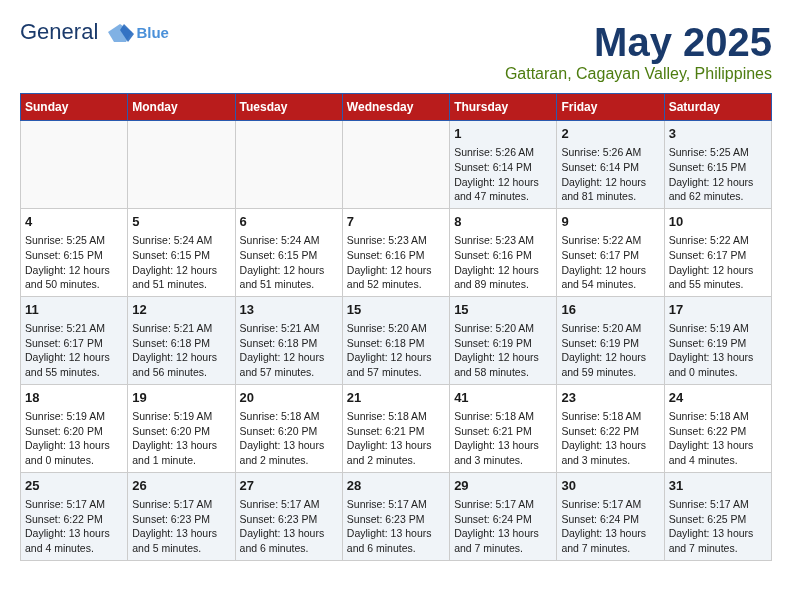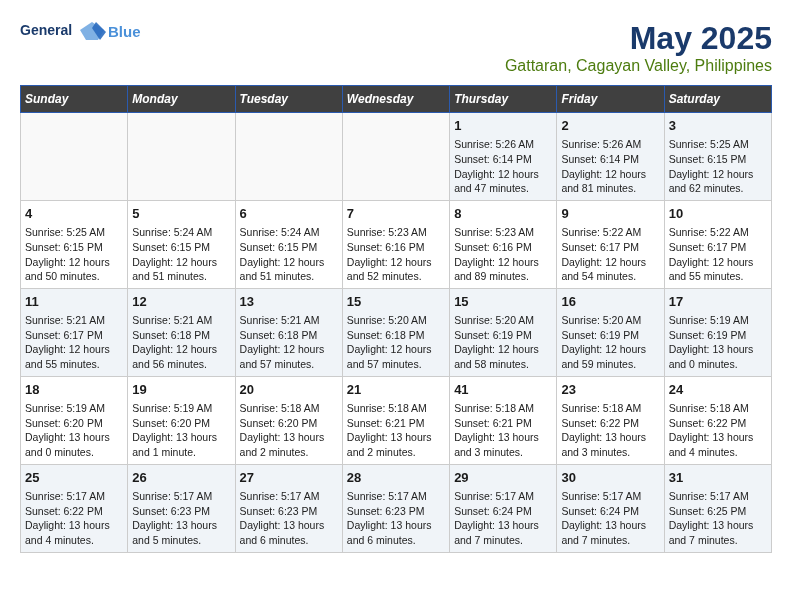--- a/index.html
+++ b/index.html
@@ -17,37 +17,36 @@
       margin-bottom: 10px;
     }
     .logo {
       display: flex;
       align-items: center;
     }
     .title-area {
       text-align: right;
     }
     .main-title {
-      font-size: 32px;
+      font-size: 40px;
       font-weight: bold;
       color: #1a3a6b;
     }
     .subtitle {
       font-size: 16px;
       color: #4d7c0f;
     }
     table {
       width: 100%;
       border-collapse: collapse;
       font-size: 11px;
     }
     thead tr {
-      background-color: #404040;
+      background-color: #b91c1c;
       color: white;
-      font-style: italic;
     }
     thead th {
       padding: 6px 4px;
       text-align: left;
       font-size: 12px;
       font-weight: bold;
       border: 1px solid #2a5aaf;
     }
     tbody tr {
       vertical-align: top;
@@ -77,21 +76,21 @@
       background-color: #f9f9f9;
     }
   </style>
 </head>
 <body>
 
 <div class="header-area">
   <div class="logo">
     <div>
       <div style="display:flex;align-items:center;">
-        <div style="font-size:14px;font-weight:bold;color:#1a3a6b;line-height:1.1;">
+        <div style="font-size:22px;font-weight:normal;color:#1a3a6b;line-height:1.1;">
           <span style="color:#1a3a6b;">General</span>
           <svg width="28" height="22" viewBox="0 0 28 22" style="vertical-align:middle;margin-left:2px;">
             <polygon points="14,2 26,10 20,20 8,20 2,10" fill="#4a90d9" opacity="0.7"></polygon>
             <polygon points="18,2 28,12 22,20 14,8" fill="#2a6bbf" opacity="0.9"></polygon>
           </svg>
         </div>
         <div style="font-size:15px;font-weight:bold;color:#4a90d9;margin-left:2px;">Blue</div>
       </div>
     </div>
   </div>

